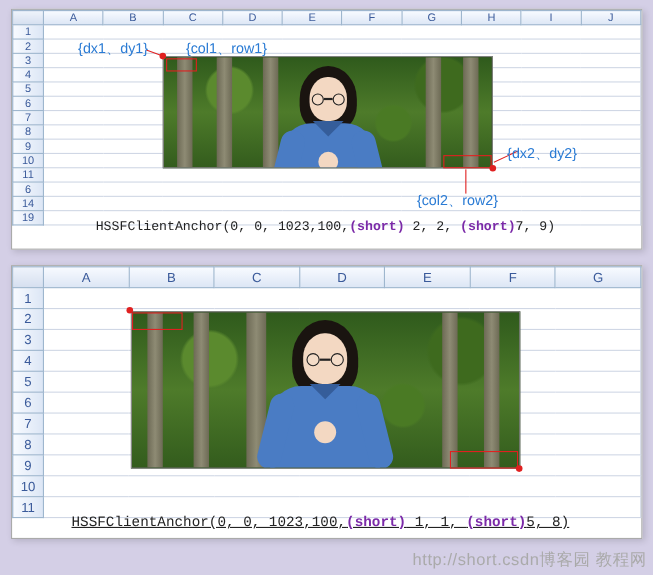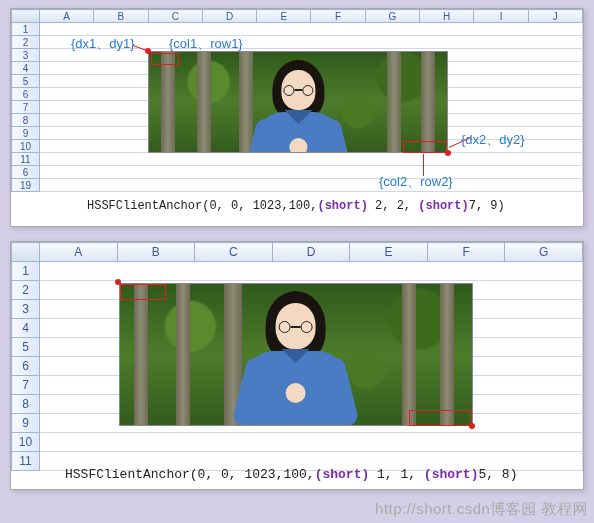--- a/index.html
+++ b/index.html
@@ -150,20 +150,24 @@
         </tr>
     <tr>
           <th class="rh">11</th>
           <td colspan="10"></td>
         </tr>
     <tr>
           <th class="rh">6</th>
           <td colspan="10"></td>
         </tr>
     <tr>
+          <th class="rh">14</th>
+          <td colspan="10"></td>
+        </tr>
+    <tr>
           <th class="rh">19</th>
           <td colspan="10"></td>
         </tr>
   </tbody>
     </table>
 
   <div class="photo-rect" style="left:137px; top:42px; width:300px; height:102px;">
     <div class="greenery"></div>
     <div class="trunk" style="left:12px;"></div>
     <div class="trunk" style="left:48px;"></div>
@@ -280,18 +284,18 @@
       <div class="shirt" style="top:60px; width:100px; height:130px;"></div>
       <div class="collar" style="top:58px;"></div>
       <div class="hands" style="top:92px; width:20px; height:20px;"></div>
     </div>
   </div>
   <div class="gbox" style="left:109px; top:42px; width:46px; height:16px;"></div>
   <div class="gbox" style="left:398px; top:168px; width:62px; height:16px;"></div>
   <div class="gdot" style="left:104px; top:37px;"></div>
   <div class="gdot" style="left:458px; top:181px;"></div>
 
-  <div class="code-line" style="left:54px; top:225px;">
+  <div class="code-line" style="left:54px; top:225px;text-decoration:underline;">
     <span>HSSFClientAnchor(0, 0, 1023,100,</span><span class="kw">(short)</span><span> 1, 1, </span><span class="kw">(short)</span><span>5, 8)</span>
   </div>
 </div>
 
 <div class="watermark">http://short.csdn博客园 教程网</div>
 
 </body></html>

